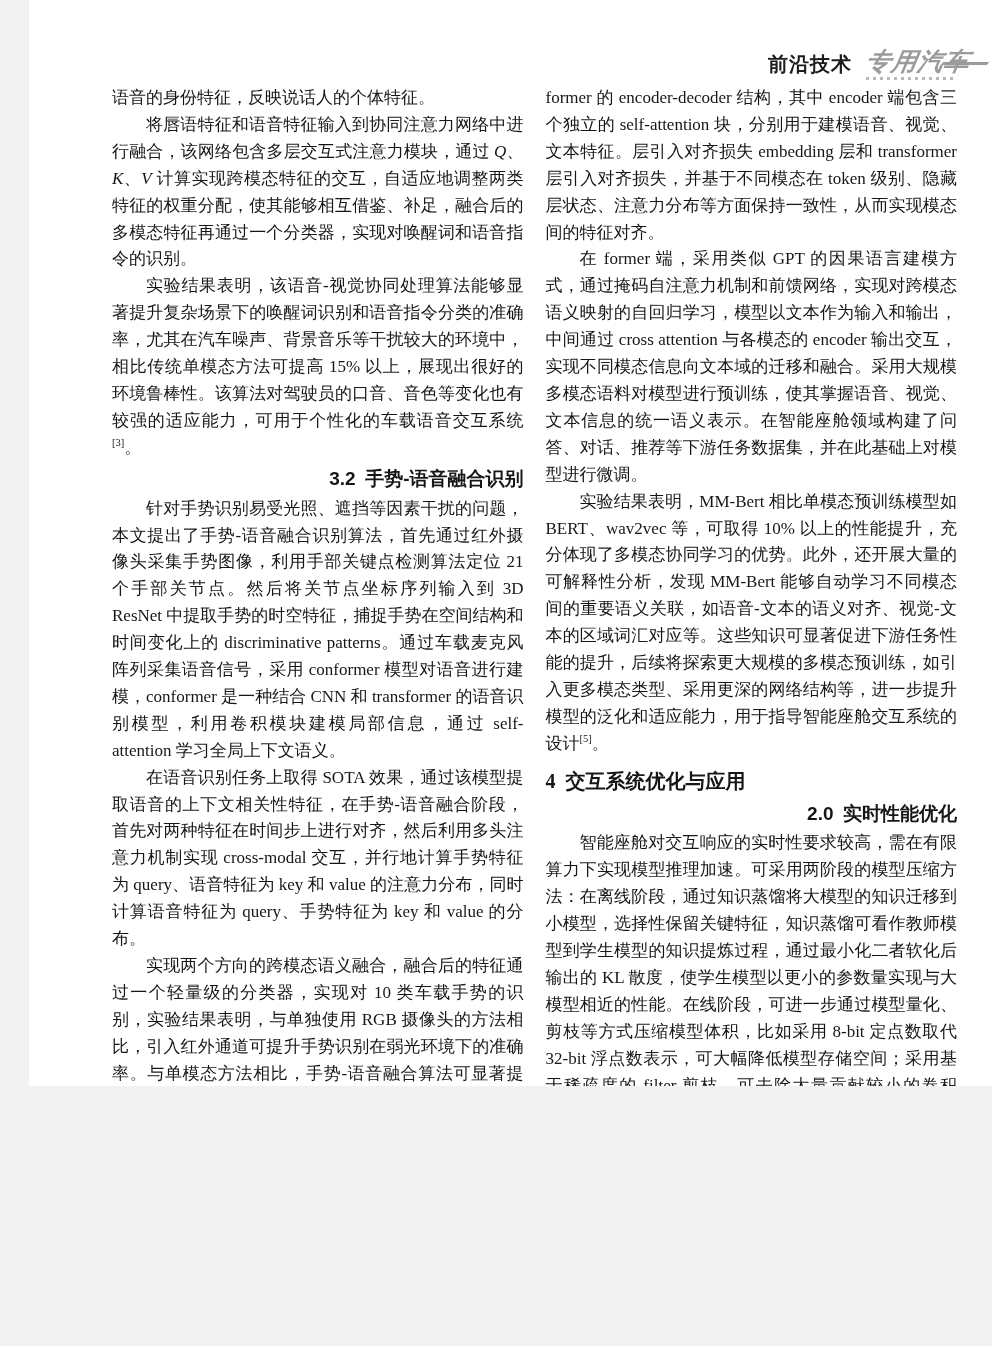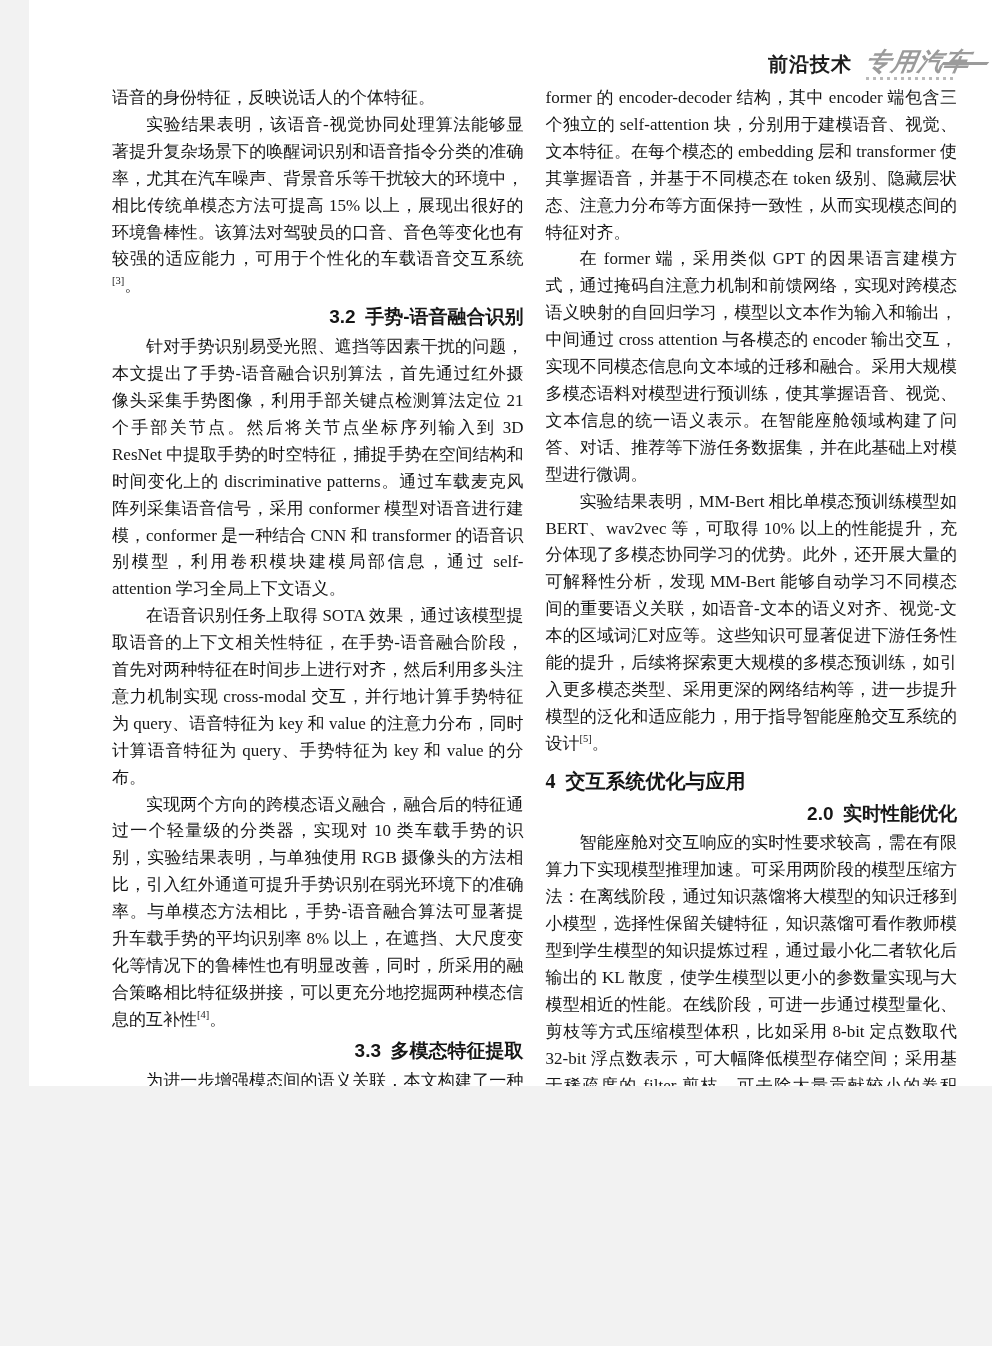--- a/index.html
+++ b/index.html
@@ -115,30 +115,31 @@
     <span class="logo">
       <span class="logo-text">专用汽车</span>
       <span class="logo-swoosh"></span>
       <span class="logo-tagline-strip"></span>
     </span>
   </div>
 
   <div class="columns">
     <section class="col">
         <p class="block p">语音的身份特征，反映说话人的个体特征。</p>
+        <p class="block p indent">将唇语特征和语音特征输入到协同注意力网络中进行融合，该网络包含多层交互式注意力模块，通过 <i>Q</i>、<i>K</i>、<i>V</i> 计算实现跨模态特征的交互，自适应地调整两类特征的权重分配，使其能够相互借鉴、补足，融合后的多模态特征再通过一个分类器，实现对唤醒词和语音指令的识别。</p>
         <p class="block p indent">实验结果表明，该语音-视觉协同处理算法能够显著提升复杂场景下的唤醒词识别和语音指令分类的准确率，尤其在汽车噪声、背景音乐等干扰较大的环境中，相比传统单模态方法可提高 15% 以上，展现出很好的环境鲁棒性。该算法对驾驶员的口音、音色等变化也有较强的适应能力，可用于个性化的车载语音交互系统<sup>[3]</sup>。</p>
         <div class="block h2">3.2 手势-语音融合识别</div>
         <p class="block p indent">针对手势识别易受光照、遮挡等因素干扰的问题，本文提出了手势-语音融合识别算法，首先通过红外摄像头采集手势图像，利用手部关键点检测算法定位 21 个手部关节点。然后将关节点坐标序列输入到 3D ResNet 中提取手势的时空特征，捕捉手势在空间结构和时间变化上的 discriminative patterns。通过车载麦克风阵列采集语音信号，采用 conformer 模型对语音进行建模，conformer 是一种结合 CNN 和 transformer 的语音识别模型，利用卷积模块建模局部信息，通过 self-attention 学习全局上下文语义。</p>
         <p class="block p indent">在语音识别任务上取得 SOTA 效果，通过该模型提取语音的上下文相关性特征，在手势-语音融合阶段，首先对两种特征在时间步上进行对齐，然后利用多头注意力机制实现 cross-modal 交互，并行地计算手势特征为 query、语音特征为 key 和 value 的注意力分布，同时计算语音特征为 query、手势特征为 key 和 value 的分布。</p>
         <p class="block p indent">实现两个方向的跨模态语义融合，融合后的特征通过一个轻量级的分类器，实现对 10 类车载手势的识别，实验结果表明，与单独使用 RGB 摄像头的方法相比，引入红外通道可提升手势识别在弱光环境下的准确率。与单模态方法相比，手势-语音融合算法可显著提升车载手势的平均识别率 8% 以上，在遮挡、大尺度变化等情况下的鲁棒性也有明显改善，同时，所采用的融合策略相比特征级拼接，可以更充分地挖掘两种模态信息的互补性<sup>[4]</sup>。</p>
         <div class="block h2">3.3 多模态特征提取</div>
         <p class="block p indent">为进一步增强模态间的语义关联，本文构建了一种通用的多模态预训练模型 MM-Bert，模型采用 trans-</p>
       </section>
     <section class="col">
-        <p class="block p">former 的 encoder-decoder 结构，其中 encoder 端包含三个独立的 self-attention 块，分别用于建模语音、视觉、文本特征。在每个模态的 embedding 层和 transformer 使其掌握语音，并基于不同模态在 token 级别、隐藏层状态、注意力分布等方面保持一致性，从而实现模态间的特征对齐。</p>
+        <p class="block p">former 的 encoder-decoder 结构，其中 encoder 端包含三个独立的 self-attention 块，分别用于建模语音、视觉、文本特征。层引入对齐损失 embedding 层和 transformer 层引入对齐损失，并基于不同模态在 token 级别、隐藏层状态、注意力分布等方面保持一致性，从而实现模态间的特征对齐。</p>
         <p class="block p indent">在 former 端，采用类似 GPT 的因果语言建模方式，通过掩码自注意力机制和前馈网络，实现对跨模态语义映射的自回归学习，模型以文本作为输入和输出，中间通过 cross attention 与各模态的 encoder 输出交互，实现不同模态信息向文本域的迁移和融合。采用大规模多模态语料对模型进行预训练，使其掌握语音、视觉、文本信息的统一语义表示。在智能座舱领域构建了问答、对话、推荐等下游任务数据集，并在此基础上对模型进行微调。</p>
         <p class="block p indent">实验结果表明，MM-Bert 相比单模态预训练模型如 BERT、wav2vec 等，可取得 10% 以上的性能提升，充分体现了多模态协同学习的优势。此外，还开展大量的可解释性分析，发现 MM-Bert 能够自动学习不同模态间的重要语义关联，如语音-文本的语义对齐、视觉-文本的区域词汇对应等。这些知识可显著促进下游任务性能的提升，后续将探索更大规模的多模态预训练，如引入更多模态类型、采用更深的网络结构等，进一步提升模型的泛化和适应能力，用于指导智能座舱交互系统的设计<sup>[5]</sup>。</p>
         <div class="block h1">4 交互系统优化与应用</div>
         <div class="block h2">2.0 实时性能优化</div>
         <p class="block p indent">智能座舱对交互响应的实时性要求较高，需在有限算力下实现模型推理加速。可采用两阶段的模型压缩方法：在离线阶段，通过知识蒸馏将大模型的知识迁移到小模型，选择性保留关键特征，知识蒸馏可看作教师模型到学生模型的知识提炼过程，通过最小化二者软化后输出的 KL 散度，使学生模型以更小的参数量实现与大模型相近的性能。在线阶段，可进一步通过模型量化、剪枝等方式压缩模型体积，比如采用 8-bit 定点数取代 32-bit 浮点数表示，可大幅降低模型存储空间；采用基于稀疏度的 filter 剪枝，可去除大量贡献较小的卷积核，降低计算开销，同时，还可使用 tensor-RT、NCNN 等加速库对模型进行推理优化，通过 kernel 融合、op 细化、显存优化等进一步提速。</p>
       </section>
   </div>
 
   <div class="page-footer">
     <span>· 53 ·</span>

